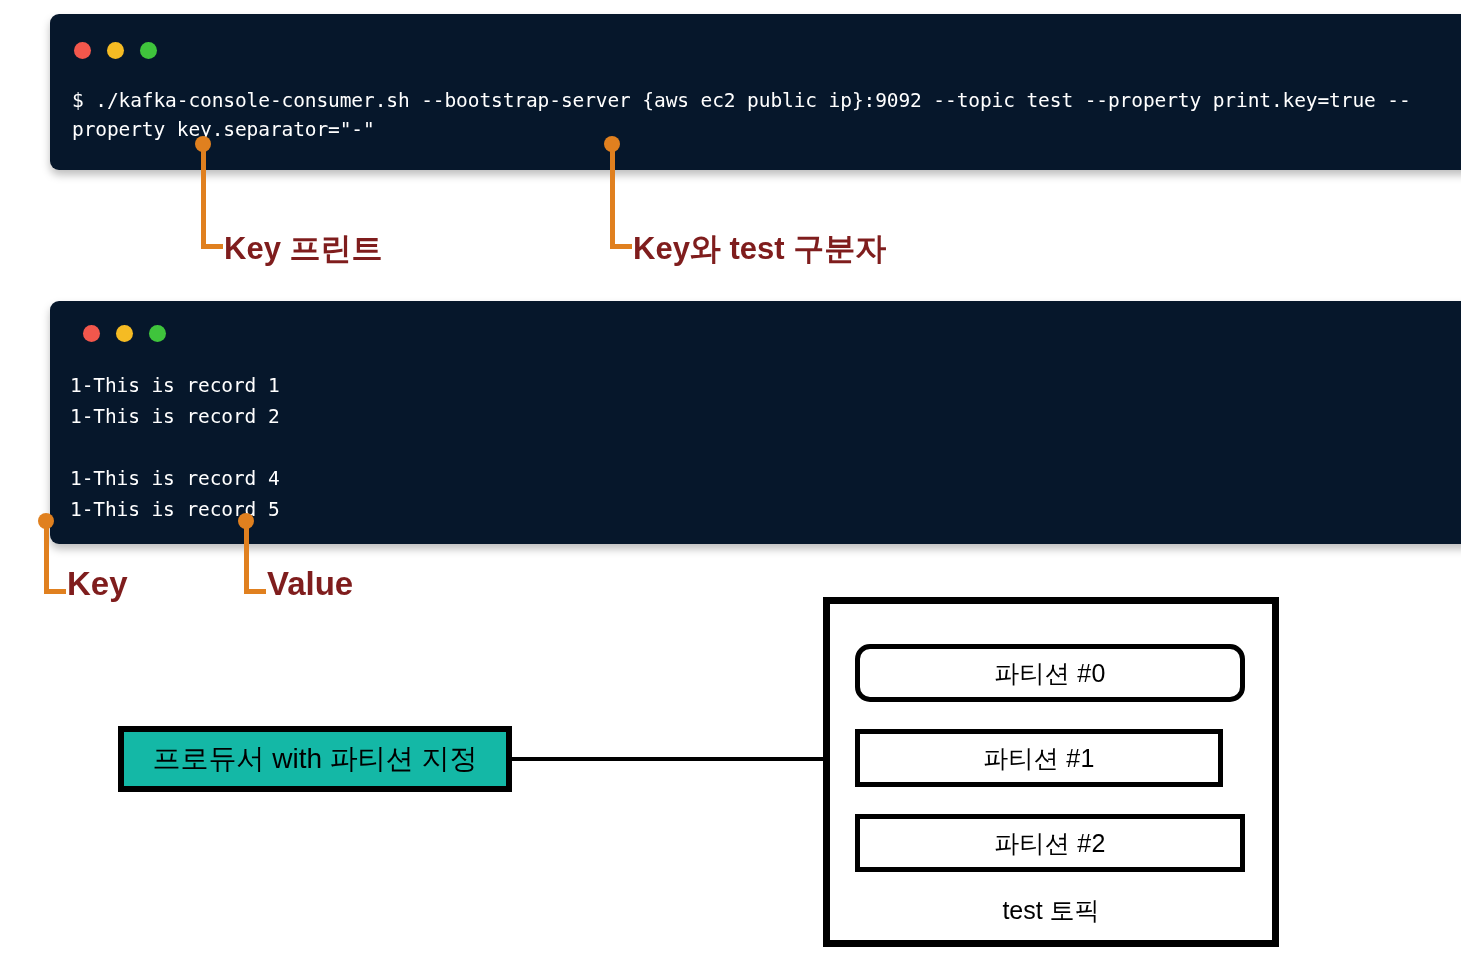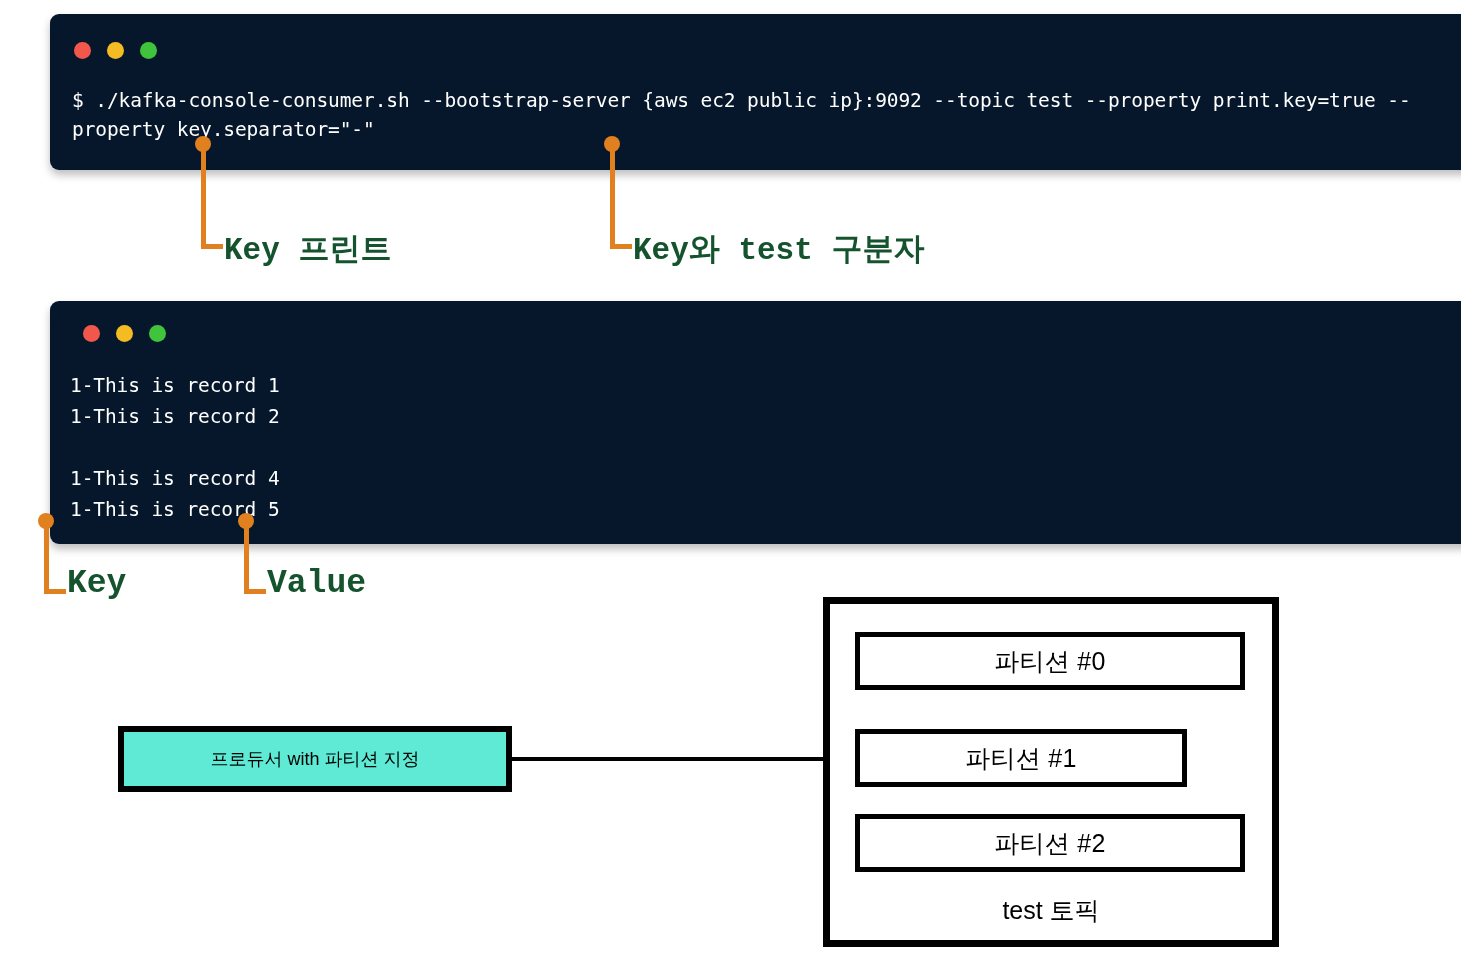--- a/index.html
+++ b/index.html
@@ -71,23 +71,23 @@
     left: 5.5px;
   }
   .callout .foot {
     position: absolute;
     height: 5px;
     background: #E0801F;
     left: 5.5px;
   }
   .callout-label {
     position: absolute;
-    font-family: Liberation Mono, monospace;
+    font-family: Liberation Sans, sans-serif;
     font-weight: bold;
-    color: #14532d;
+    color: #7f1d1d;
     white-space: nowrap;
   }
 
   
   .topic-box {
     position: absolute;
     background: #ffffff;
     border: 7px solid #000000;
     box-sizing: border-box;
   }
@@ -105,27 +105,27 @@
   }
   .topic-label {
     position: absolute;
     width: 100%;
     text-align: center;
     font-size: 25px;
     color: #000000;
   }
   .producer-box {
     position: absolute;
-    background: #5eead4;
+    background: #14b8a6;
     border: 6px solid #000000;
     box-sizing: border-box;
     display: flex;
     align-items: center;
     justify-content: center;
-    font-size: 18px;
+    font-size: 28px;
     color: #000000;
   }
   .arrow-line {
     position: absolute;
     height: 4px;
     background: #000000;
   }
   .arrow-head {
     position: absolute;
     width: 0;
@@ -188,23 +188,23 @@
 <div class="callout-label" style="left:267px; top:565px; font-size:33px;">Value</div>
 
 <div class="producer-box" style="left:118px; top:726px; width:394px; height:66px;">
   <span>프로듀서 with 파티션 지정</span>
 </div>
 
 <div class="arrow-line" style="left:511px; top:757px; width:338px;"></div>
 <div class="arrow-head" style="left:838px; top:748px;"></div>
 
 <div class="topic-box" style="left:823px; top:597px; width:456px; height:350px;">
-  <div class="partition" style="left:25px; top:28px; width:390px; height:58px;">
+  <div class="partition" style="left:25px; top:40px; width:390px; height:58px;border-radius:15px;">
     <span>파티션 #0</span>
   </div>
-  <div class="partition" style="left:25px; top:125px; width:332px; height:58px;">
+  <div class="partition" style="left:25px; top:125px; width:368px; height:58px;">
     <span>파티션 #1</span>
   </div>
   <div class="partition" style="left:25px; top:210px; width:390px; height:58px;">
     <span>파티션 #2</span>
   </div>
   <div class="topic-label" style="left:0; top:290px;">test 토픽</div>
 </div>
 
 </body></html>

